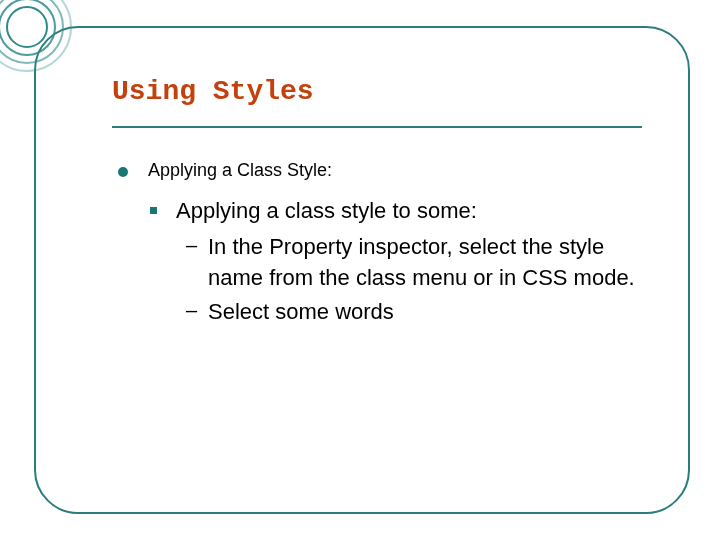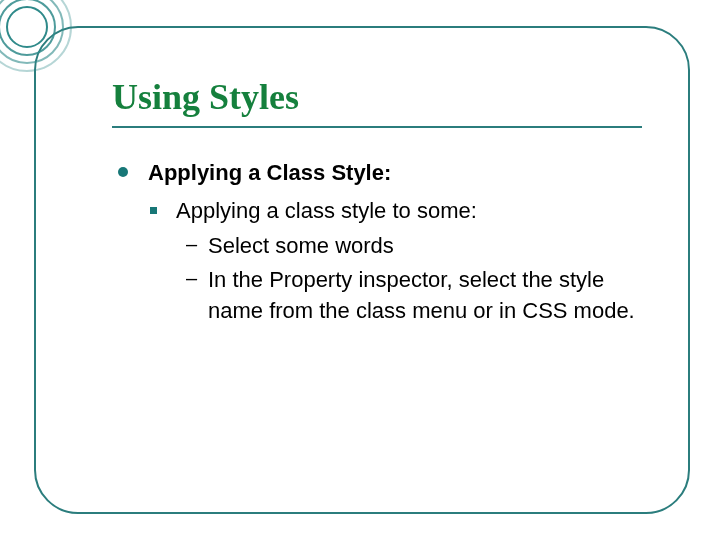--- a/index.html
+++ b/index.html
@@ -46,24 +46,24 @@
   }
   .ring.r1 { left: 0;  top: 0;  width: 90px; height: 90px; border-color:#2f8a8a; opacity:.35; }
   .ring.r2 { left: 8px; top: 8px; width: 74px; height: 74px; border-color:#2f8a8a; opacity:.6; }
   .ring.r3 { left: 16px; top:16px; width: 58px; height: 58px; border-color:#2f8a8a; opacity:.85; }
   .ring.r4 { left: 24px; top:24px; width: 42px; height: 42px; border-color:#2f8a8a; opacity:1; background:#fff; }
 
   .title {
     position: absolute;
     left: 112px;
     top: 76px;
-    font-family: Liberation Serif, serif;
-    font-size: 36px;
+    font-family: Liberation Mono, monospace;
+    font-size: 28px;
     font-weight: bold;
-    color: #15803d;
+    color: #c2410c;
   }
   .title-rule {
     position: absolute;
     left: 112px;
     top: 126px;
     width: 530px;
     height: 0;
     border-top: 2px solid #2b7d7d;
   }
 
@@ -71,23 +71,23 @@
     position: absolute;
     left: 118px;
     top: 158px;
     width: 540px;
     color: #000;
   }
 
   .l1 {
     position: relative;
     padding-left: 30px;
-    margin-bottom: 8px;
-    font-size: 22px;
-    font-weight: bold;
+    margin-bottom: 14px;
+    font-size: 18px;
+    font-weight: normal;
     line-height: 1.35;
   }
   .l1::before {
     content: "";
     position: absolute;
     left: 0;
     top: 9px;
     width: 10px;
     height: 10px;
     background: #177777;
@@ -142,17 +142,17 @@
     <div class="ring r3"></div>
     <div class="ring r4"></div>
   </div>
 
   <div class="title">Using Styles</div>
   <div class="title-rule"></div>
 
   <div class="body">
     <div class="l1">Applying a Class Style:</div>
     <div class="l2">Applying a class style to some:</div>
+    <div class="l3">In the Property inspector, select the style name from the class menu or in CSS mode.</div>
     <div class="l3">Select  some words</div>
-    <div class="l3">In the Property inspector, select the style name from the class menu or in CSS mode.</div>
   </div>
 
 </div>
 
 </body></html>

